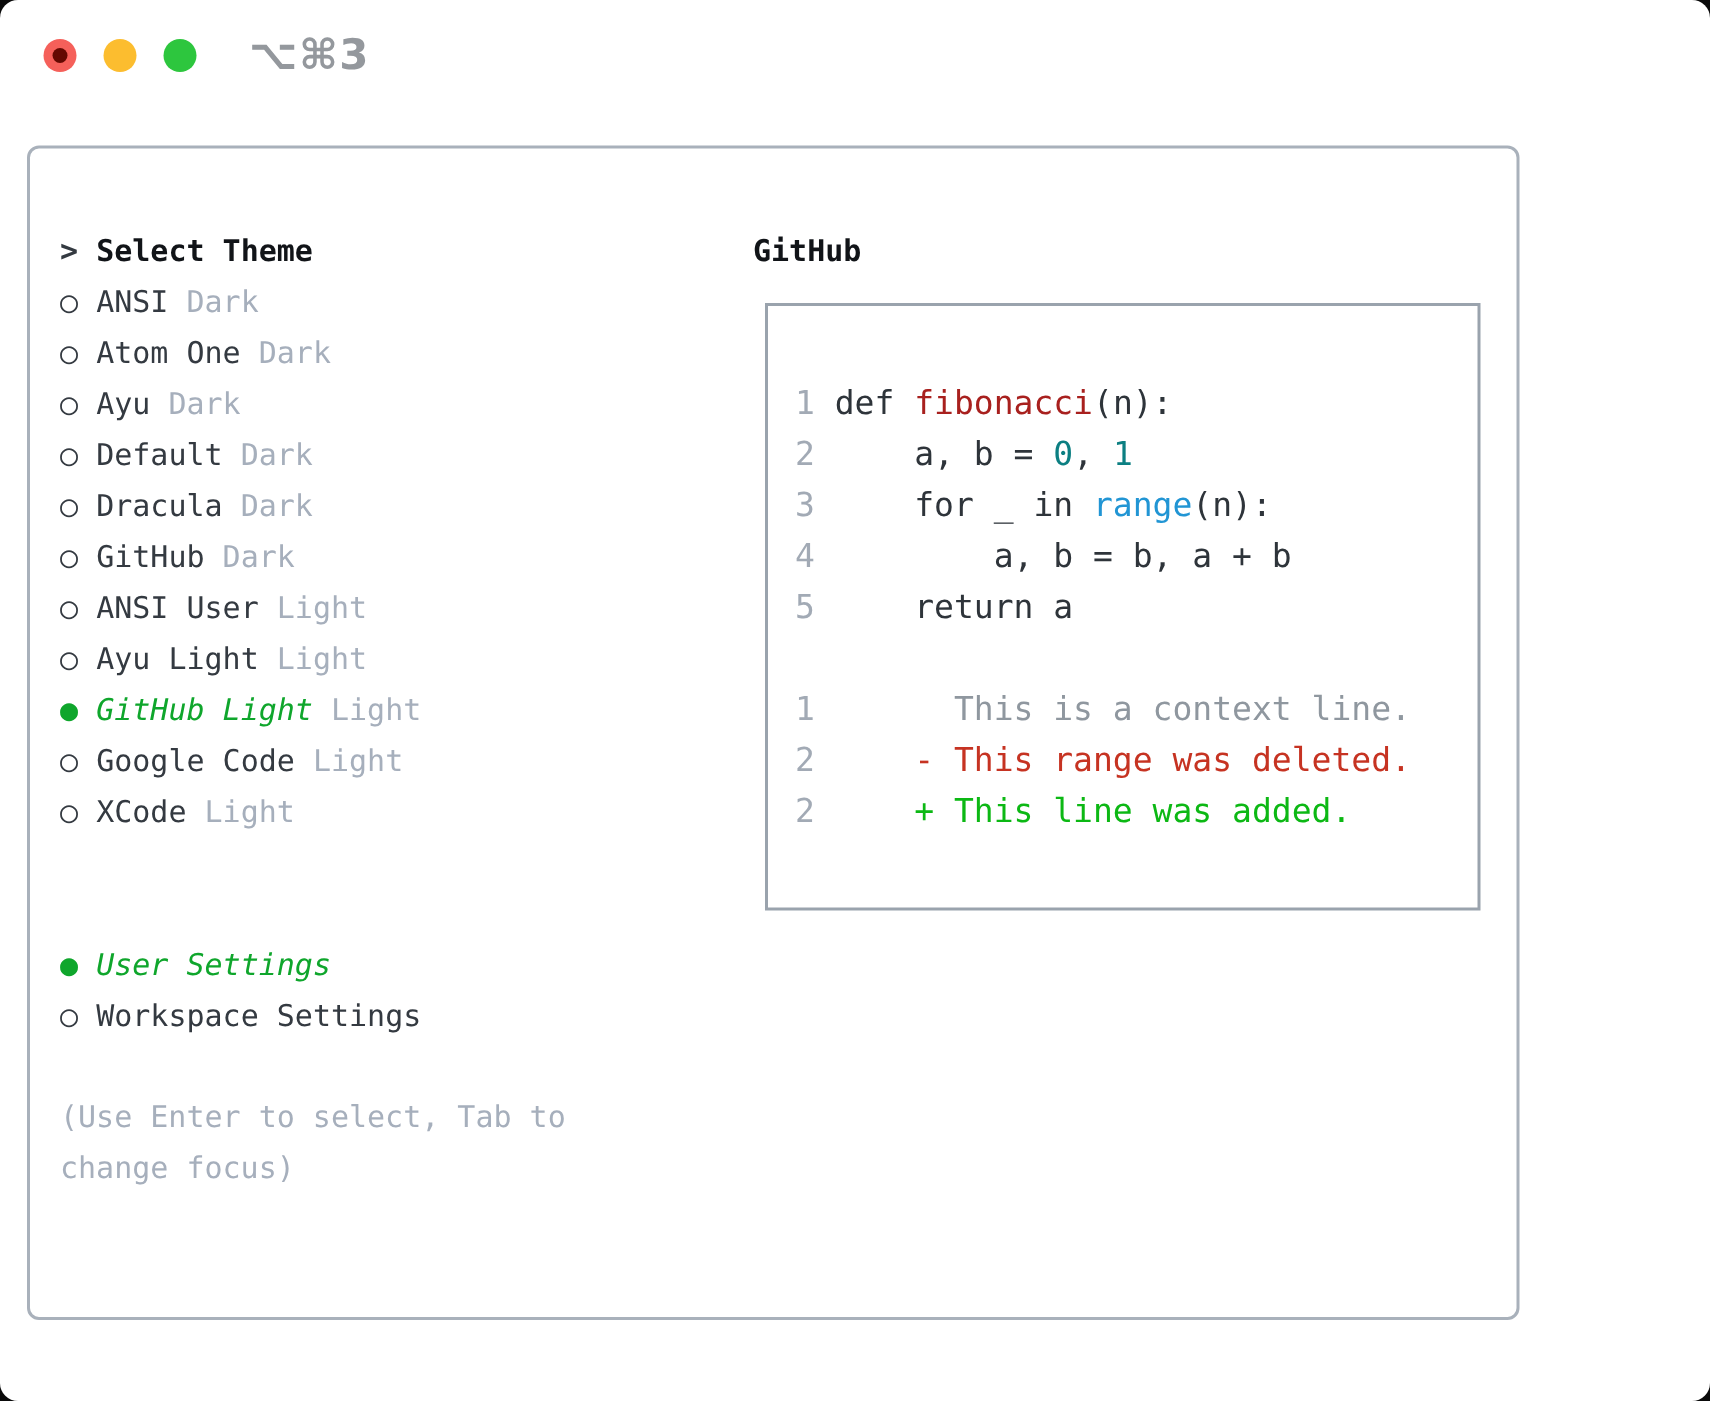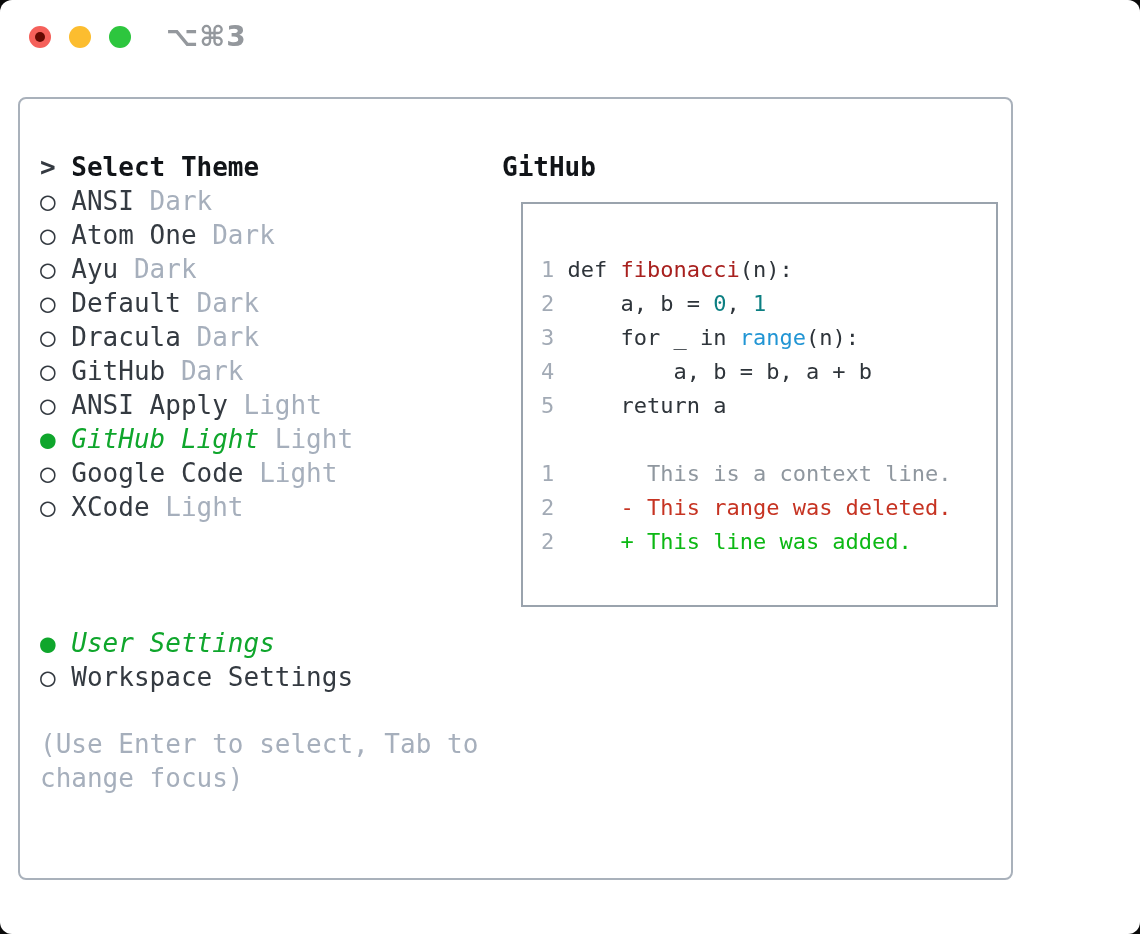--- a/index.html
+++ b/index.html
@@ -17,34 +17,34 @@
   .tl-green{left:109px;background:#2dc63e;}
   .win-title{
     position:absolute;left:166px;top:20px;font-size:28px;font-weight:bold;
     color:#94989d;letter-spacing:1px;font-family:"DejaVu Sans","Liberation Sans",sans-serif;
   }
   
   .panel{
     position:absolute;left:18px;top:97px;width:995px;height:783px;
     border:2px solid #a9b1bb;border-radius:8px;background:#fff;box-sizing:border-box;
   }
-  .row{height:34px;line-height:34px;font-size:26px;white-space:pre;color:#343a41;}
+  .row{height:34px;line-height:34px;font-size:20px;white-space:pre;color:#343a41;}
   .hdr{font-weight:bold;color:#111418;}
   .col-left{position:absolute;left:20px;top:51px;}
   .mk{display:inline-block;color:#343a41;}
   .mk.sel{color:#0fa62c;}
   .nm{color:#343a41;}
   .nm.sel{color:#0fa62c;font-style:italic;}
   .tg{color:#a6afbc;}
   .hint{color:#a6afbc;}
   
   .preview-label{position:absolute;left:482px;top:51px;}
   .preview-box{
     position:absolute;left:490px;top:103px;width:477px;height:405px;
-    border:2px solid #9aa3ad;background:#fff;box-sizing:border-box;margin-left:11px;
+    border:2px solid #9aa3ad;background:#fff;box-sizing:border-box;
   }
   .code{position:absolute;left:18px;top:49px;}
   .crow{height:34px;line-height:34px;font-size:22px;white-space:pre;}
   .ln{display:inline-block;width:1ch;margin-right:1ch;color:#a2aab5;}
   .c-text{color:#2e343a;}
   .c-func{color:#a8201e;}
   .c-lit{color:#0c7f82;}
   .c-call{color:#2195d4;}
   .c-ctx{color:#8f979f;}
   .c-del{color:#c63322;}
@@ -68,21 +68,22 @@
 
     <div class="col-left">
       <div class="row hdr"><span class="mk">&gt;</span><span> </span><span>Select Theme</span></div>
       <div id="theme-list">
           <div class="row"><span class="mk">○</span> <span class="nm">ANSI</span> <span class="tg">Dark</span></div>
           <div class="row"><span class="mk">○</span> <span class="nm">Atom One</span> <span class="tg">Dark</span></div>
           <div class="row"><span class="mk">○</span> <span class="nm">Ayu</span> <span class="tg">Dark</span></div>
           <div class="row"><span class="mk">○</span> <span class="nm">Default</span> <span class="tg">Dark</span></div>
           <div class="row"><span class="mk">○</span> <span class="nm">Dracula</span> <span class="tg">Dark</span></div>
           <div class="row"><span class="mk">○</span> <span class="nm">GitHub</span> <span class="tg">Dark</span></div>
-          <div class="row"><span class="mk">○</span> <span class="nm">ANSI Apply</span> <span class="tg">Light</span></div>
+          <div class="row"><span class="mk">○</span> <span class="nm">ANSI User</span> <span class="tg">Light</span></div>
+          <div class="row"><span class="mk">○</span> <span class="nm">Ayu Light</span> <span class="tg">Light</span></div>
           <div class="row"><span class="mk sel">●</span> <span class="nm sel">GitHub Light</span> <span class="tg">Light</span></div>
           <div class="row"><span class="mk">○</span> <span class="nm">Google Code</span> <span class="tg">Light</span></div>
           <div class="row"><span class="mk">○</span> <span class="nm">XCode</span> <span class="tg">Light</span></div>
         </div>
     </div>
 
     <div class="col-left" style="top:527px;">
       <div id="apply-list">
           <div class="row"><span class="mk sel">●</span> <span class="nm sel">User Settings</span></div>
           <div class="row"><span class="mk">○</span> <span class="nm">Workspace Settings</span></div>

